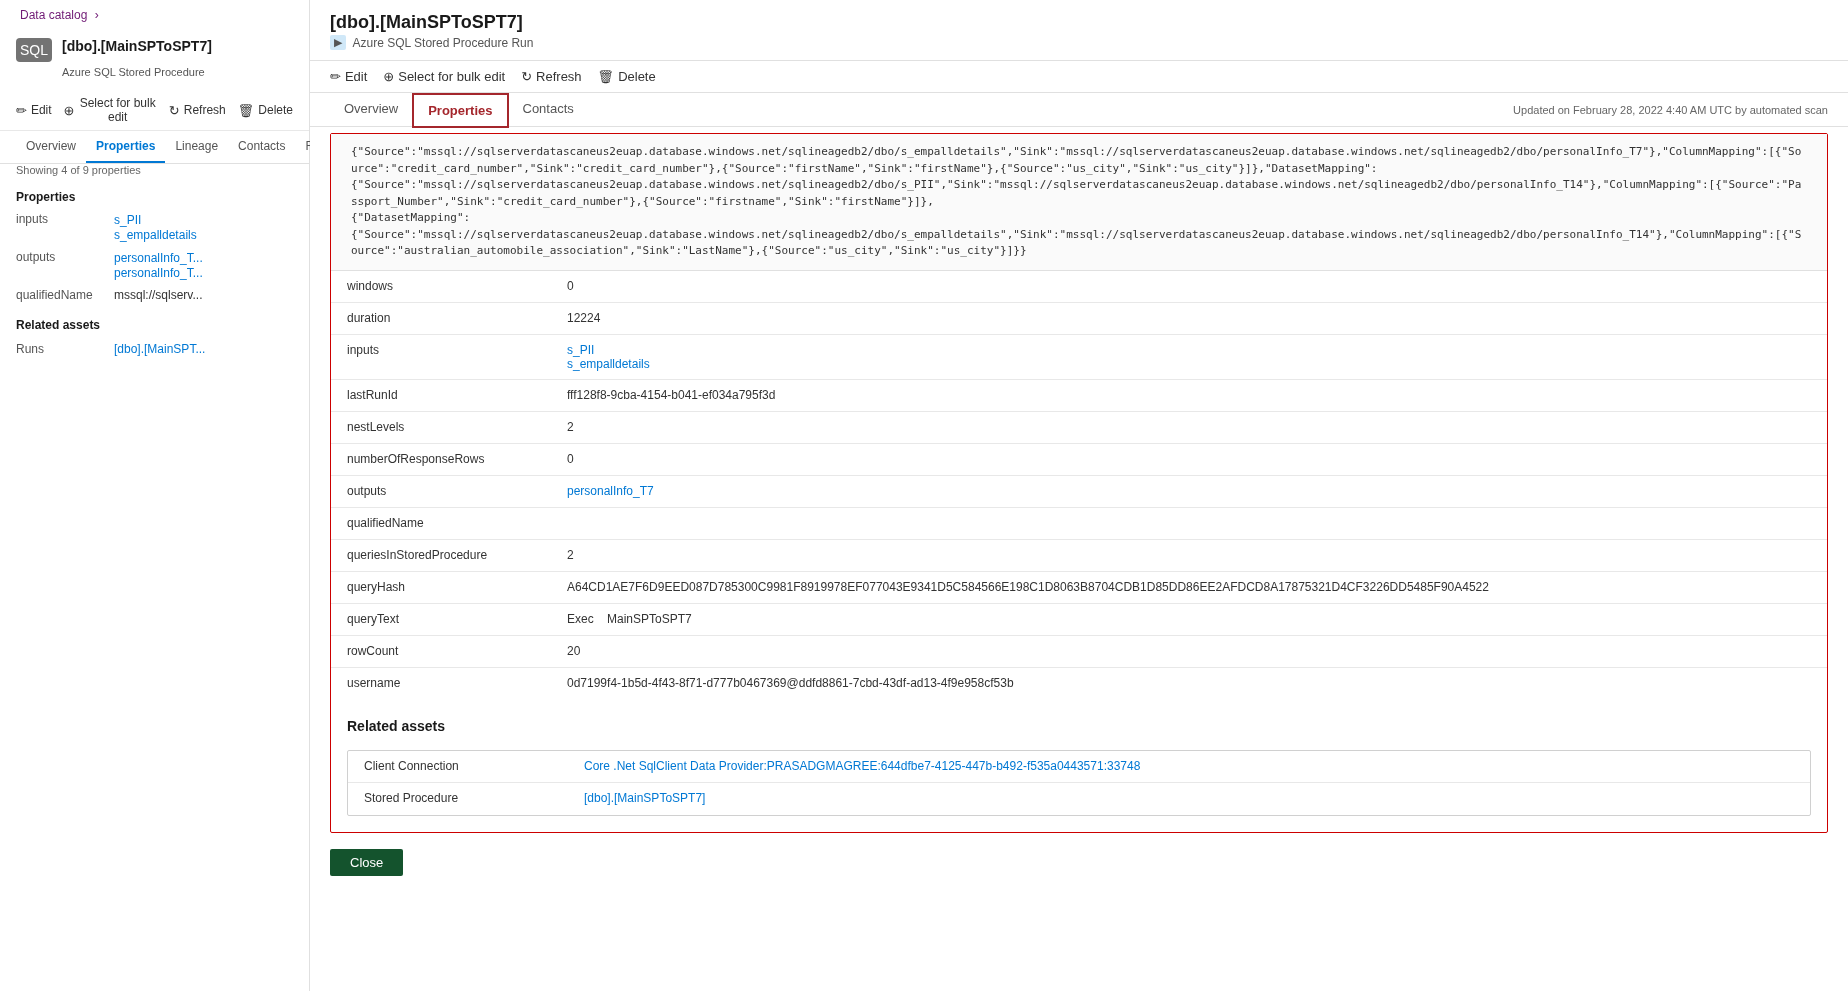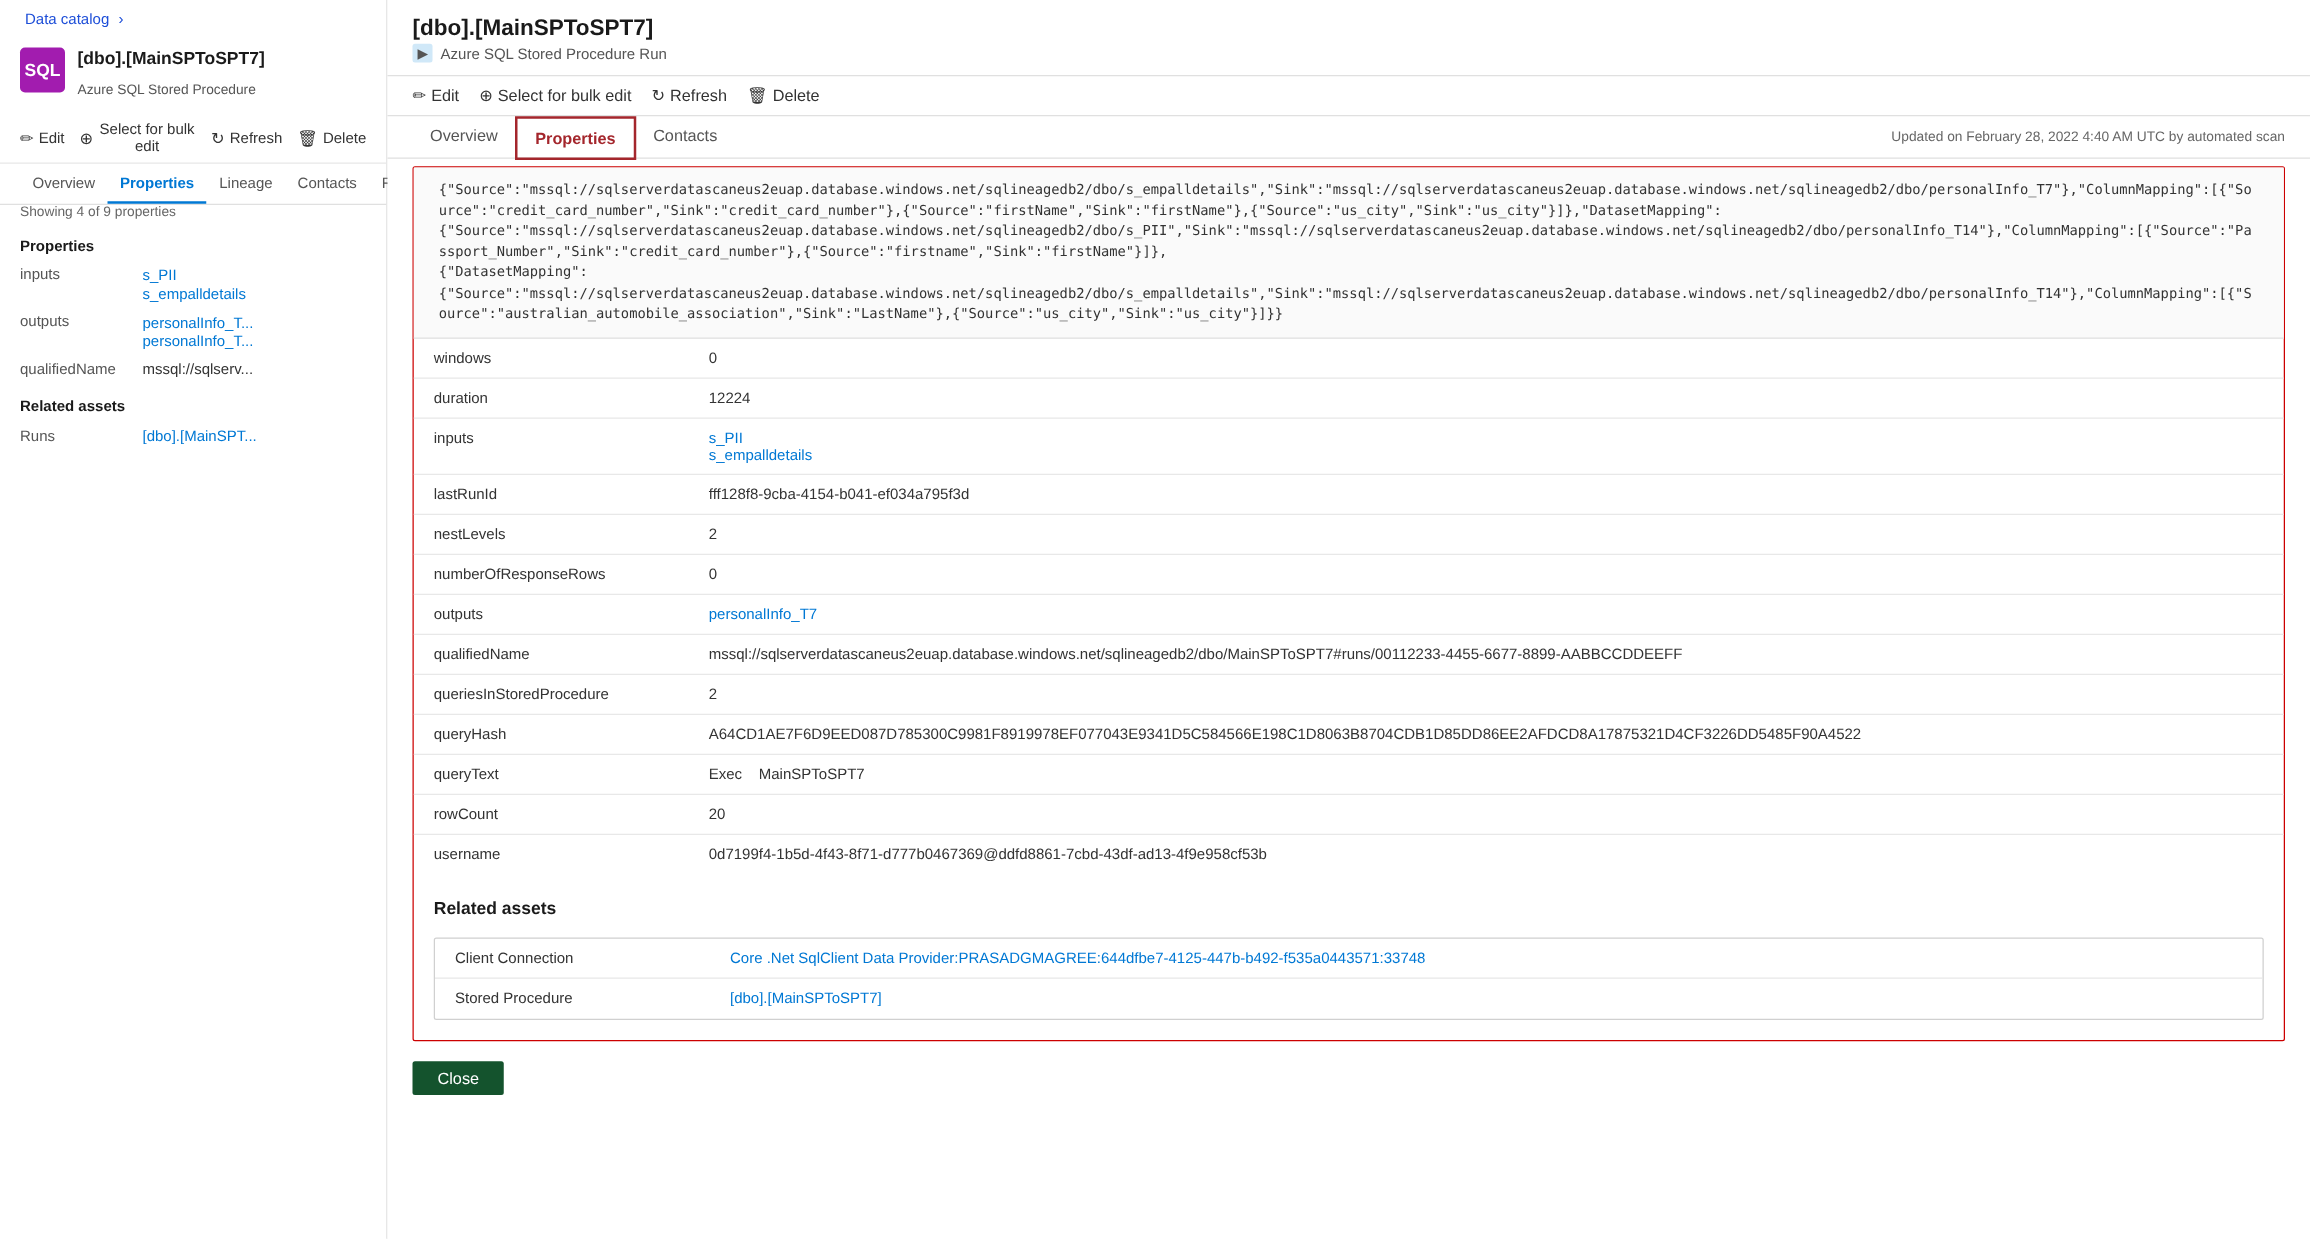--- a/index.html
+++ b/index.html
@@ -16,36 +16,36 @@
       display: flex;
       flex-direction: column;
     }
 
     .breadcrumb {
       padding: 8px 16px;
       font-size: 12px;
       color: #0078d4;
       cursor: pointer;
     }
-    .breadcrumb span { color: #1d4ed8; margin-left: 4px; }
+    .breadcrumb span { color: #701a75; margin-left: 4px; }
 
     .asset-header {
       padding: 8px 16px 12px;
       display: flex;
       align-items: flex-start;
       gap: 10px;
     }
     .asset-icon {
-      width: 36px; height: 36px;
-      background: #a21caf;
+      width: 36px; height: 24px;
+      background: #737373;
       border-radius: 4px;
       display: flex; align-items: center; justify-content: center;
       color: #fff;
       font-size: 14px;
-      font-weight: bold;
+      font-weight: normal;
       flex-shrink: 0;
     }
     .asset-title-block { display: flex; flex-direction: column; }
     .asset-title { font-size: 14px; font-weight: 600; color: #1a1a1a; }
     .asset-subtitle { font-size: 11px; color: #555; margin-top: 12px; }
 
     .left-toolbar {
       padding: 6px 16px;
       display: flex;
       align-items: center;
@@ -428,21 +428,20 @@
           <div class="prop-table-val">0</div>
         </div>
         <div class="prop-table-row">
           <div class="prop-table-key">outputs</div>
           <div class="prop-table-val">
             <span class="link">personalInfo_T7</span>
           </div>
         </div>
         <div class="prop-table-row">
           <div class="prop-table-key">qualifiedName</div>
-          <div class="prop-table-val">mssql://sqlserverdatascaneus2euap.database.windows.net/sqlineagedb2/dbo/MainSPToSPT7#runs/00112233-4455-6677-8899-AABBCCDDEEFF</div>
         </div>
         <div class="prop-table-row">
           <div class="prop-table-key">queriesInStoredProcedure</div>
           <div class="prop-table-val">2</div>
         </div>
         <div class="prop-table-row">
           <div class="prop-table-key">queryHash</div>
           <div class="prop-table-val">A64CD1AE7F6D9EED087D785300C9981F8919978EF077043E9341D5C584566E198C1D8063B8704CDB1D85DD86EE2AFDCD8A17875321D4CF3226DD5485F90A4522</div>
         </div>
         <div class="prop-table-row">

